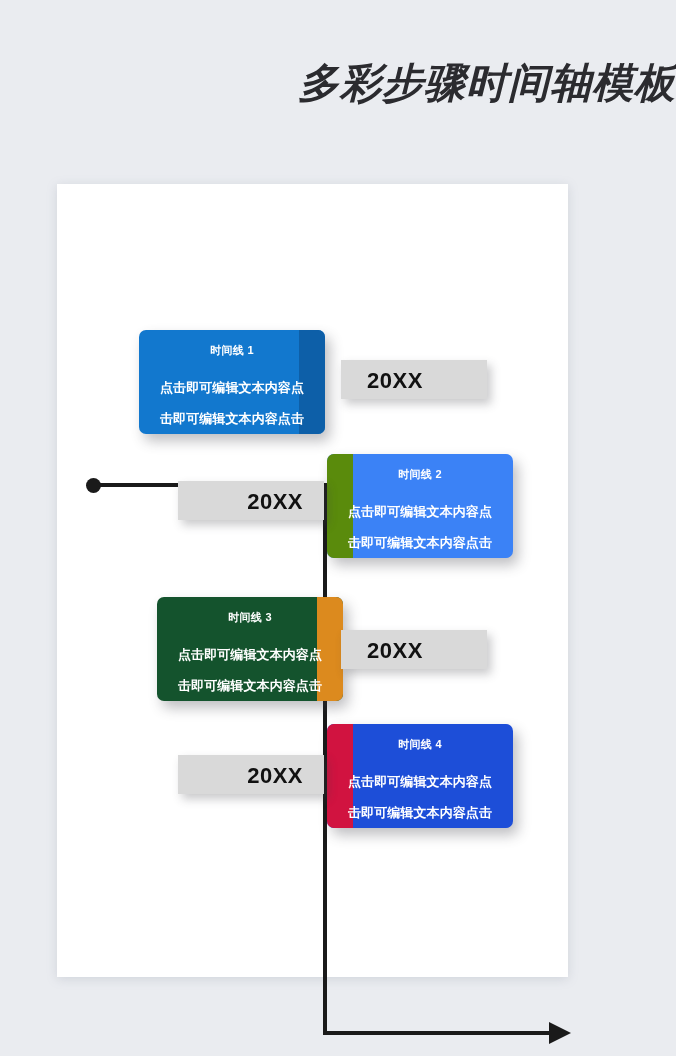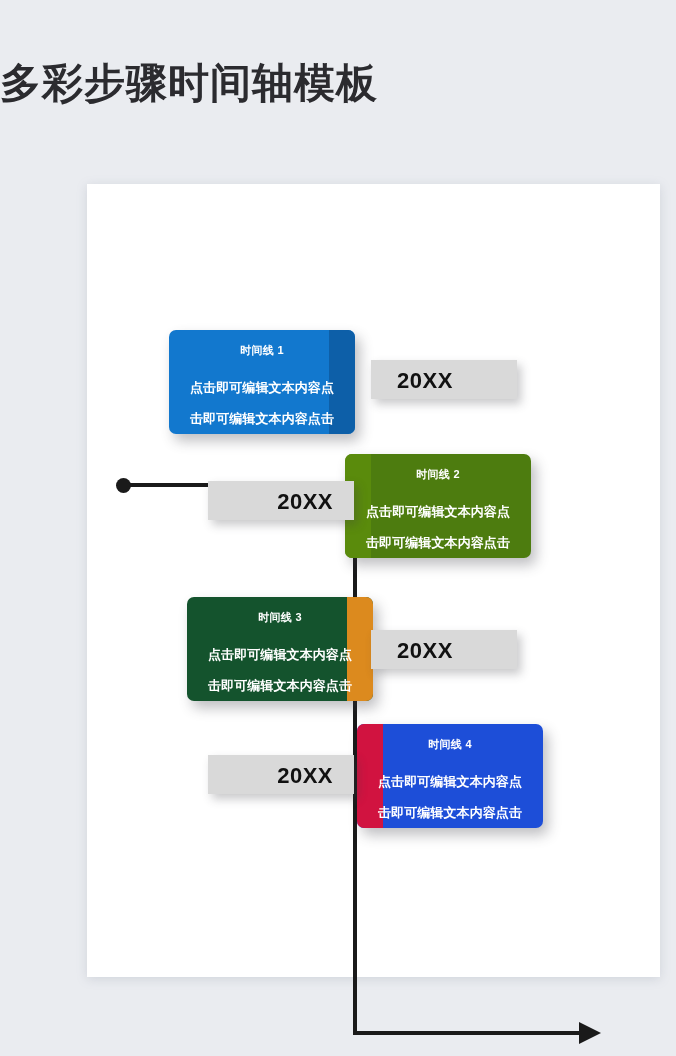--- a/index.html
+++ b/index.html
@@ -15,21 +15,22 @@
     position: relative;
   }
 
   
   .header {
     position: absolute;
     left: 0;
     top: 0;
     width: 676px;
     height: 140px;
-    text-align: left;
+    text-align: right;
+    font-style: italic;
   }
   .doc-title {
     position: absolute;
     left: 0;
     top: 63px;
     width: 676px;
     font-size: 41px;
     font-weight: bold;
     color: #2b2b2f;
     letter-spacing: 1px;
@@ -44,25 +45,24 @@
     font-weight: normal;
     color: #7a7e85;
     line-height: 1.2;
   }
 
   
   .page {
     position: absolute;
     left: 57px;
     top: 184px;
-    width: 573px;
+    width: 511px;
     height: 793px;
     background: #ffffff;
     box-shadow: 0 2px 10px rgba(120,128,145,0.22);
-    margin-left: 30px;
   }
 
   
   .axis-dot {
     position: absolute;
     left: 29px;
     top: 294px;
     width: 15px;
     height: 15px;
     border-radius: 50%;
@@ -187,21 +187,21 @@
     <div class="band" style="background: rgb(13, 95, 168);"></div>
     <div class="card-inner">
       <div class="card-title">时间线 1</div>
       <div class="card-body">点击即可编辑文本内容点击即可编辑文本内容点击即可编辑文本内容</div>
     </div>
   </div>
   <div class="year r" id="year1" style="left:284px; top:176px;">
     <span>20XX</span>
   </div>
 
-  <div class="card right" id="card2" style="left: 258px; top: 270px; background: #4d7c0f;">
+  <div class="card right" id="card2" style="left: 270px; top: 270px; background: #3b82f6;">
     <div class="band" style="background: rgb(90, 139, 12);"></div>
     <div class="card-inner">
       <div class="card-title">时间线 2</div>
       <div class="card-body">点击即可编辑文本内容点击即可编辑文本内容点击即可编辑文本内容</div>
     </div>
   </div>
   <div class="year" id="year2" style="left:121px; top:297px;">
     <span>20XX</span>
   </div>
 

